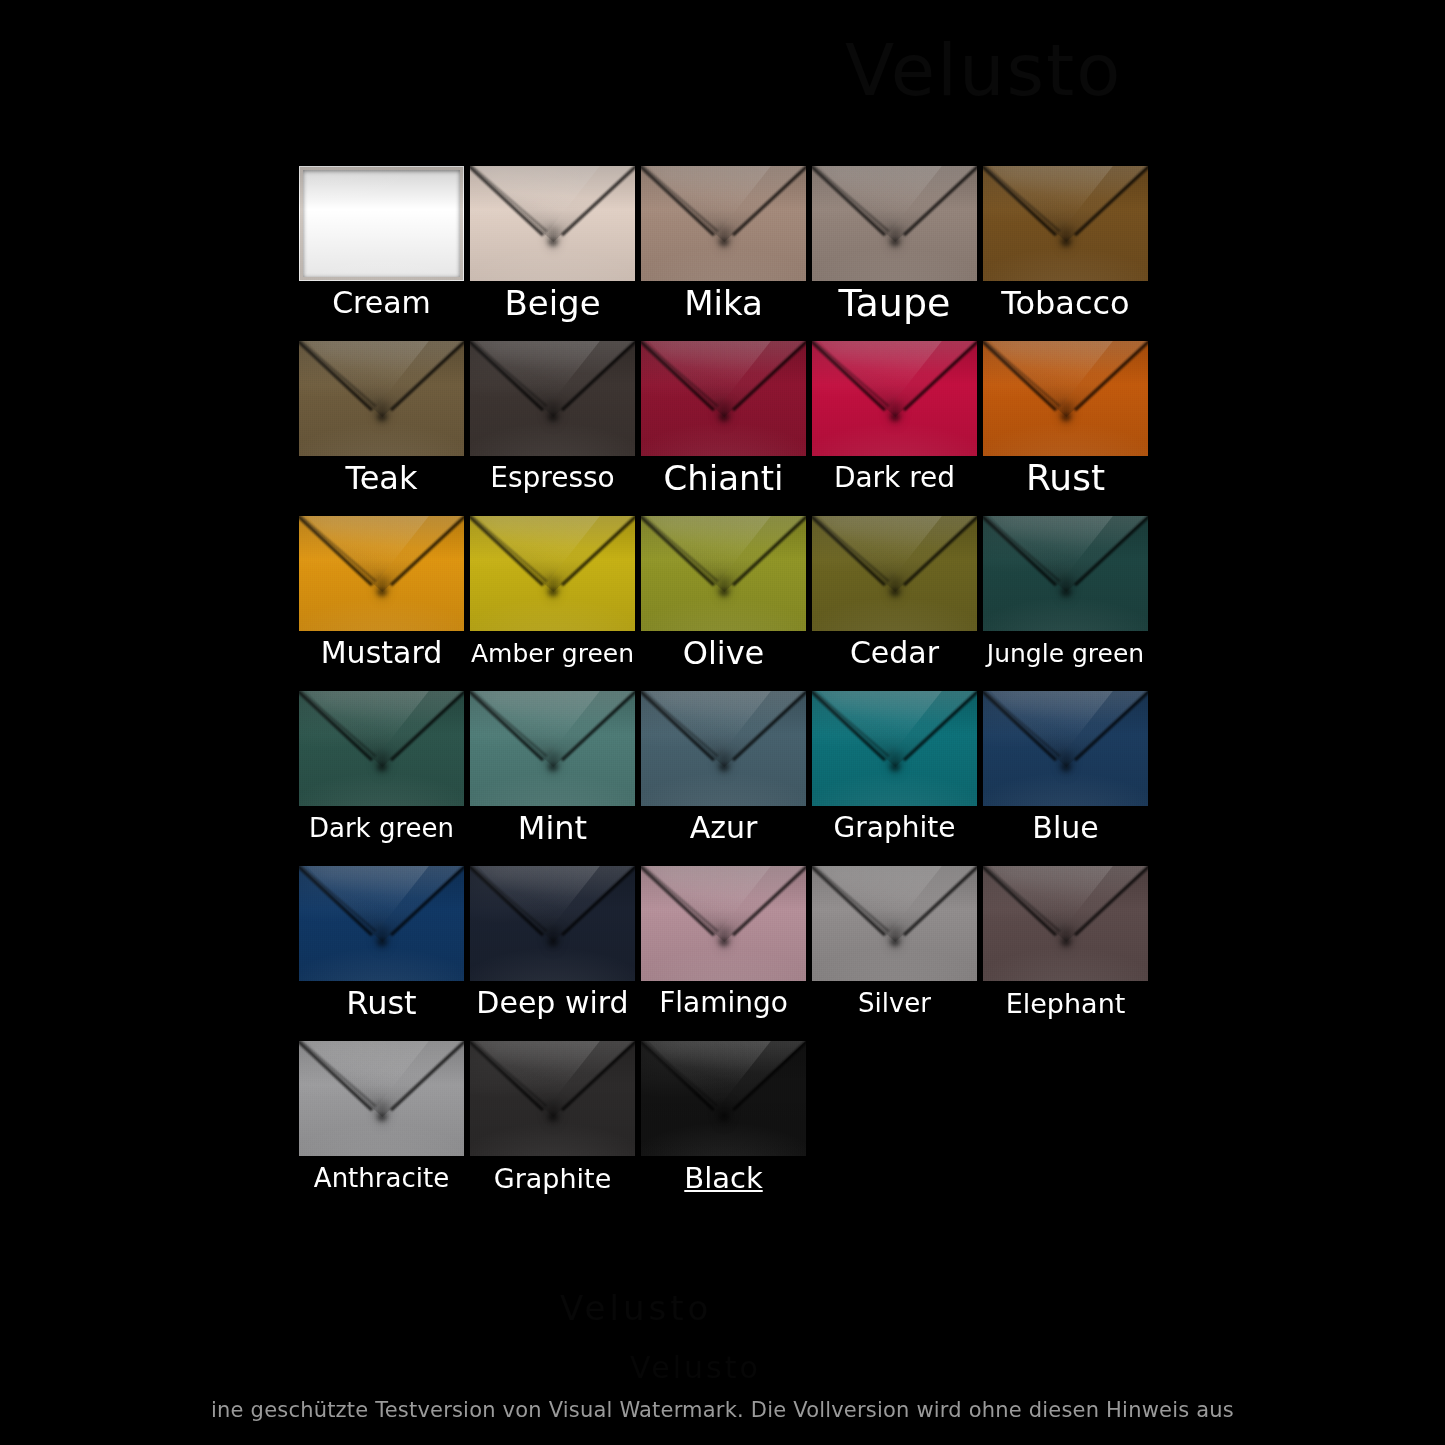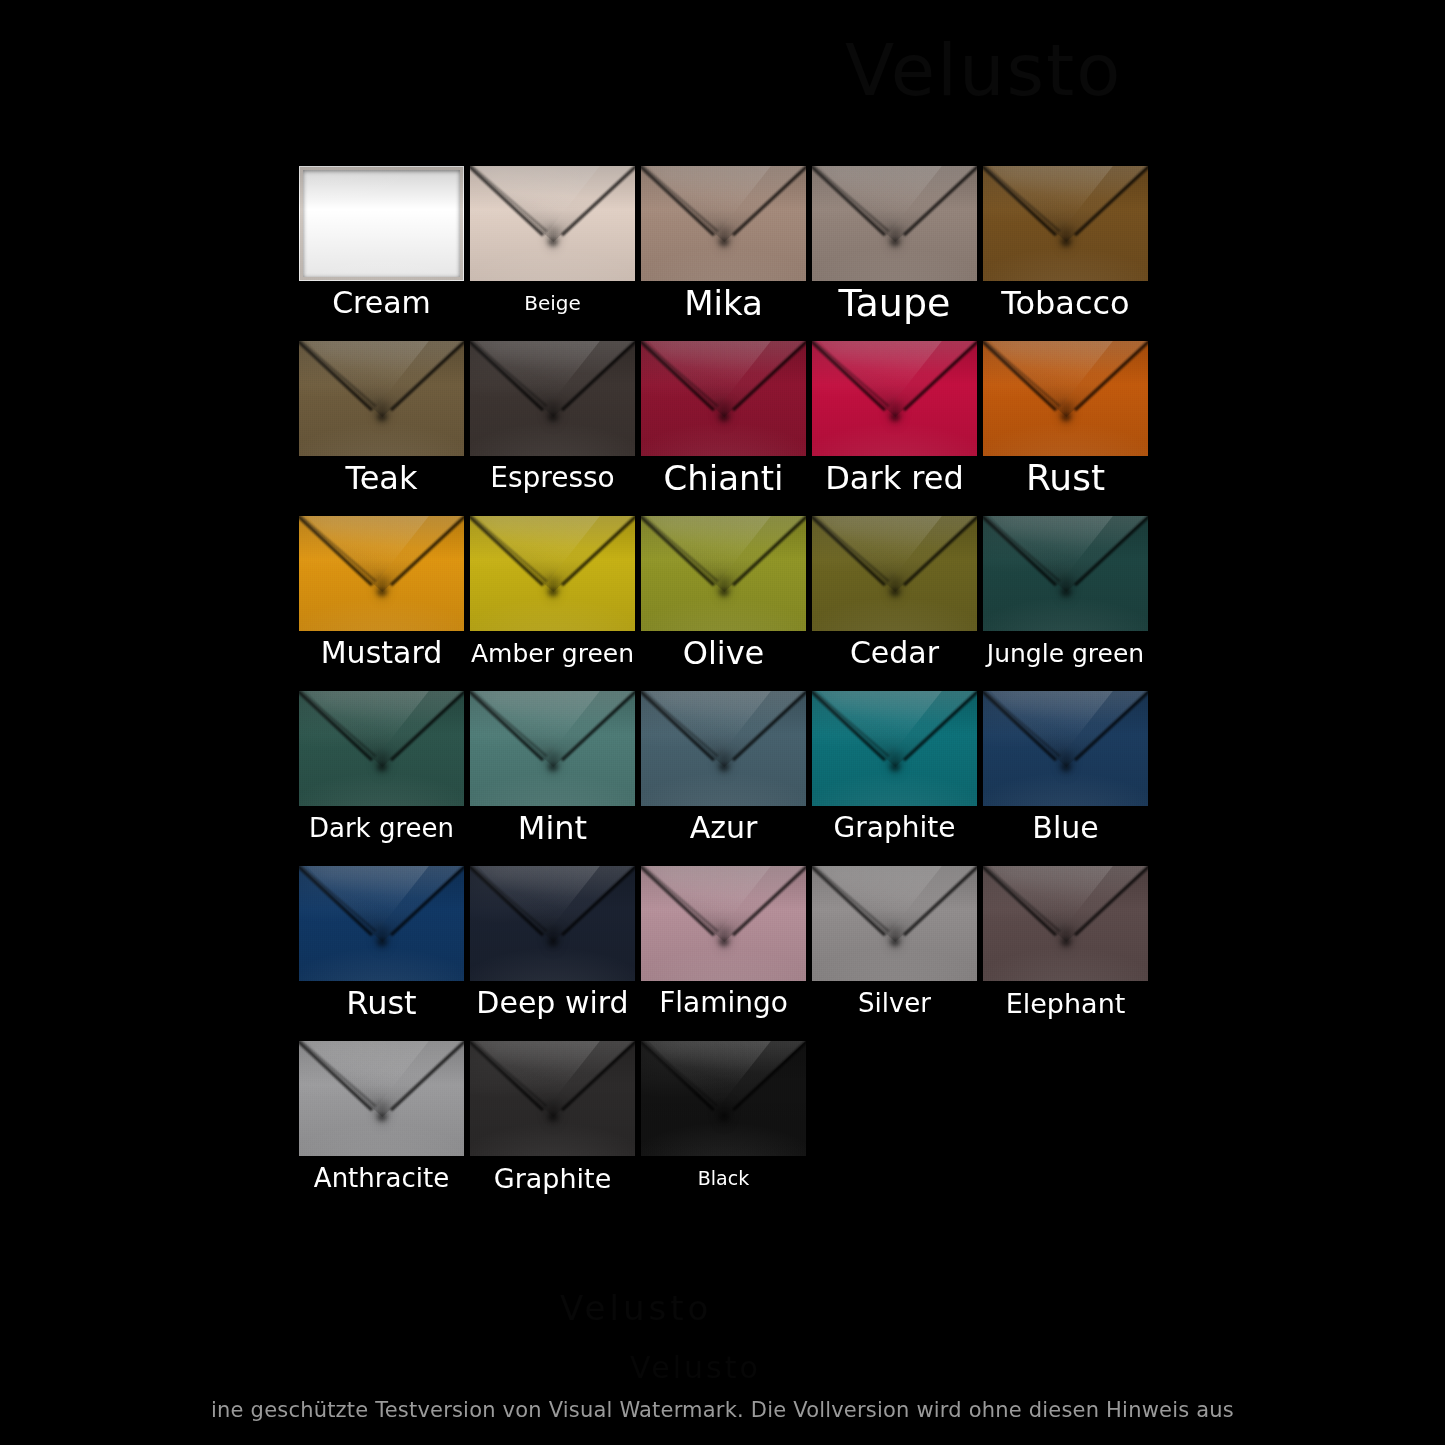--- a/index.html
+++ b/index.html
@@ -126,21 +126,21 @@
           <div class="flap"></div>
           <div class="fold2"></div>
           <div class="fold2edge"></div>
           <div class="crease-l"></div>
           <div class="crease-r"></div>
           <div class="plume"></div>
           <div class="apexdot"></div>
           <div class="grain"></div>
           <div class="light"></div>
         </div>
-        <div class="label" style="font-size: 20px;">Beige</div>
+        <div class="label" style="font-size: 34px;">Beige</div>
       </div>
       <div class="cell">
         <div class="swatch" style="background: rgb(163, 137, 122);">
           <div class="frame"></div>
           <div class="flap"></div>
           <div class="fold2"></div>
           <div class="fold2edge"></div>
           <div class="crease-l"></div>
           <div class="crease-r"></div>
           <div class="plume"></div>
@@ -231,21 +231,21 @@
           <div class="flap"></div>
           <div class="fold2"></div>
           <div class="fold2edge"></div>
           <div class="crease-l"></div>
           <div class="crease-r"></div>
           <div class="plume"></div>
           <div class="apexdot"></div>
           <div class="grain"></div>
           <div class="light"></div>
         </div>
-        <div class="label" style="font-size: 32px;">Dark red</div>
+        <div class="label" style="font-size: 28px;">Dark red</div>
       </div>
       <div class="cell">
         <div class="swatch" style="background: rgb(193, 89, 12);">
           <div class="frame"></div>
           <div class="flap"></div>
           <div class="fold2"></div>
           <div class="fold2edge"></div>
           <div class="crease-l"></div>
           <div class="crease-r"></div>
           <div class="plume"></div>
@@ -516,18 +516,18 @@
           <div class="flap"></div>
           <div class="fold2"></div>
           <div class="fold2edge"></div>
           <div class="crease-l"></div>
           <div class="crease-r"></div>
           <div class="plume"></div>
           <div class="apexdot"></div>
           <div class="grain"></div>
           <div class="light"></div>
         </div>
-        <div class="label" style="font-size: 19px;">Black</div>
+        <div class="label" style="font-size: 29px; text-decoration: underline;">Black</div>
       </div>
     </div>
 
   <div id="watermark">ine geschützte Testversion von Visual Watermark. Die Vollversion wird ohne diesen Hinweis aus</div>
 </div>
 
 </body></html>

